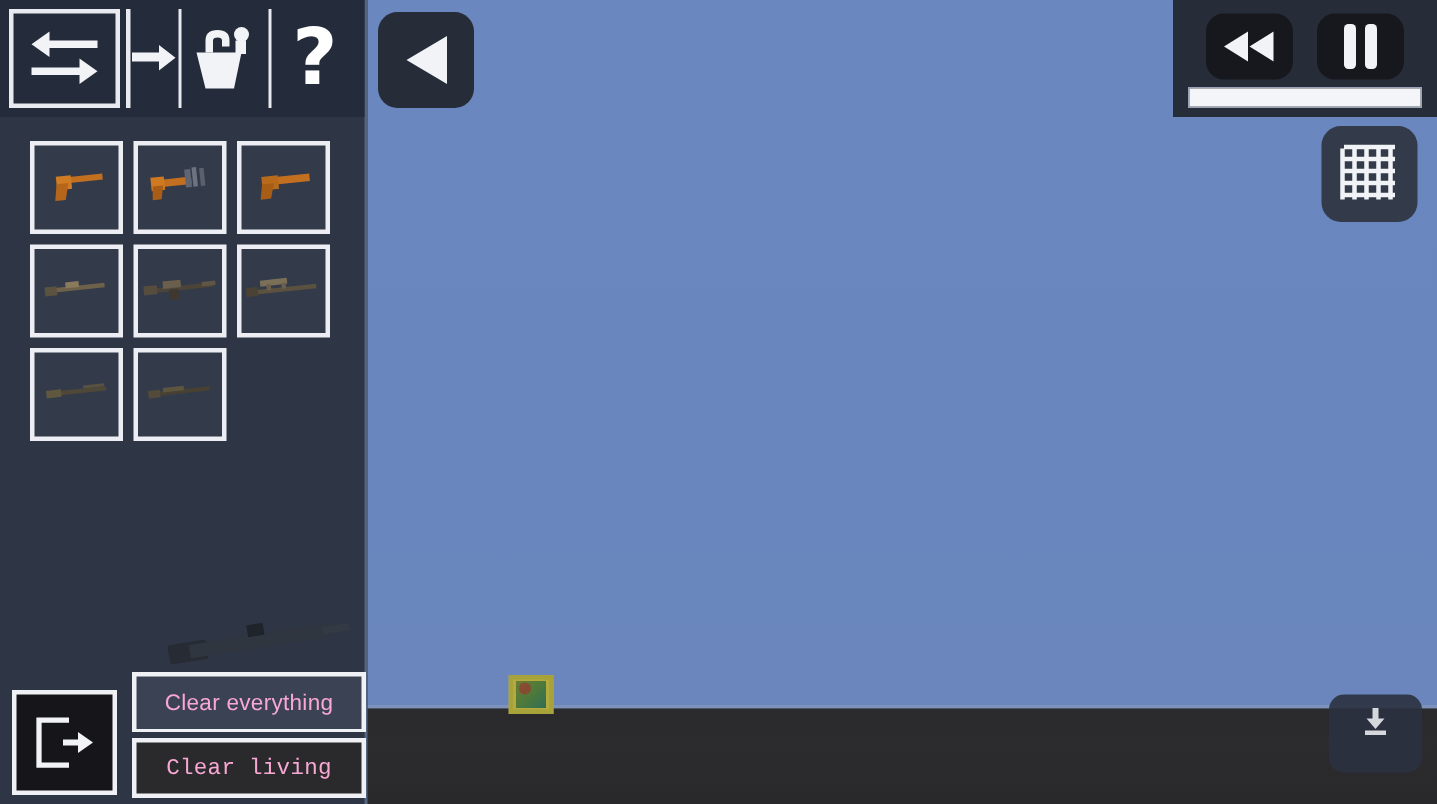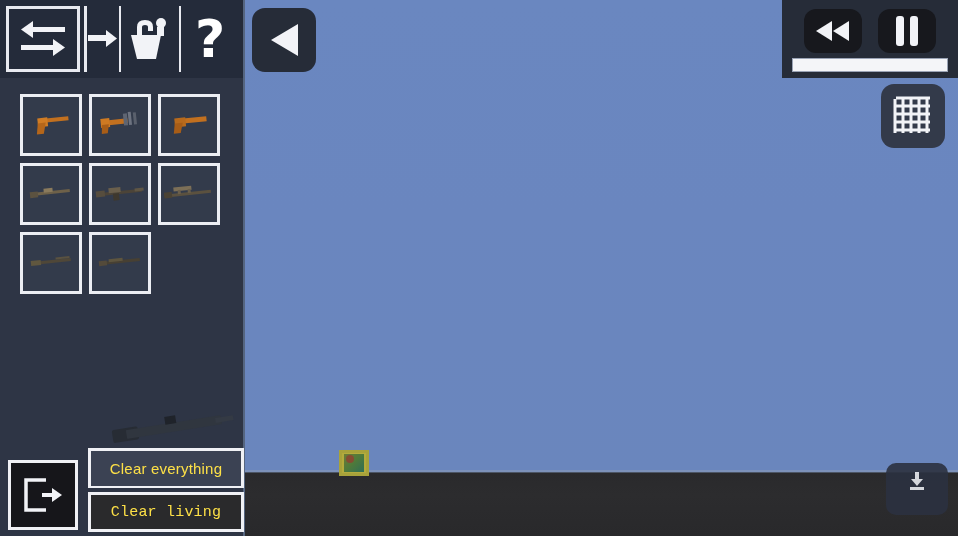--- a/index.html
+++ b/index.html
@@ -206,21 +206,21 @@
     top: 448px;
     width: 156px;
   }
   .clear-btn {
     box-sizing: border-box;
     width: 156px;
     height: 40px;
     display: flex;
     align-items: center;
     justify-content: center;
-    color: #fde047;
+    color: #f9a8d4;
     font-size: 15px;
     letter-spacing: .2px;
     border: 3px solid #f0f1f5;
   }
   #clear-everything {
     background: #3b4253;
     border-bottom-width: 2px;
   }
   #clear-living {
     background: #2a2a2c;

